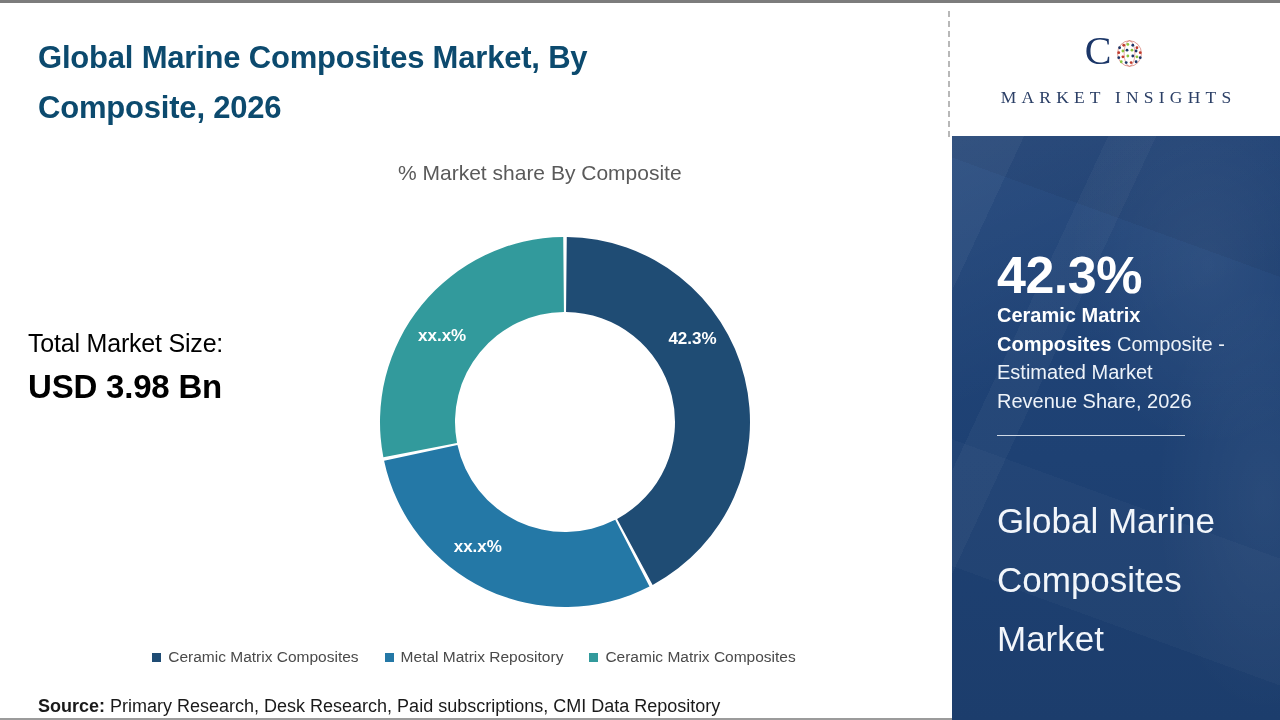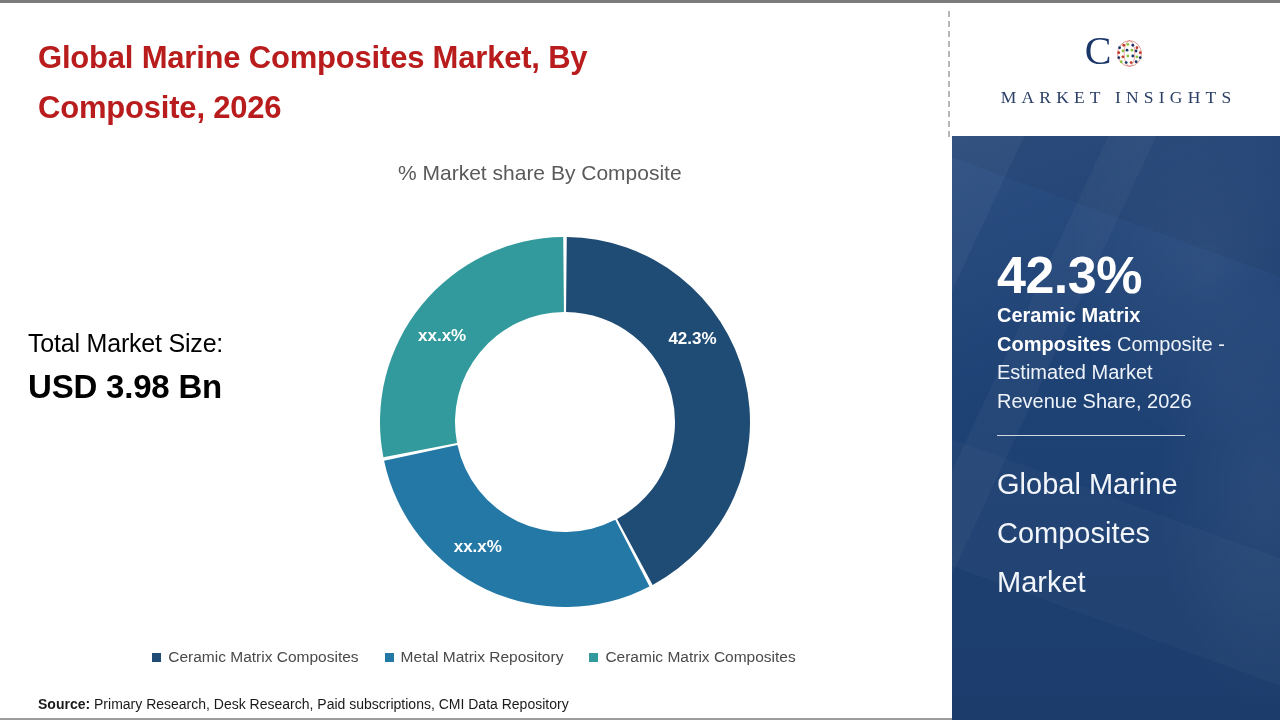--- a/index.html
+++ b/index.html
@@ -29,21 +29,21 @@
     background: #ffffff;
   }
 
   #chart-title {
     position: absolute;
     left: 38px; top: 30px;
     width: 700px;
     font-size: 31px;
     font-weight: bold;
     line-height: 1.62;
-    color: #b91c1c;
+    color: #0c4a6e;
     letter-spacing: -0.2px;
   }
 
   #chart-subtitle {
     position: absolute;
     left: 398px; top: 158px;
     font-size: 21px;
     color: #5a5a5a;
     font-weight: normal;
     text-align: center;
@@ -99,21 +99,21 @@
   .legend-text {
     font-size: 15.5px;
     color: #4a4a4a;
     white-space: nowrap;
   }
 
   
   #source-line {
     position: absolute;
     left: 38px; top: 693px;
-    font-size: 14px;
+    font-size: 18px;
     color: #1a1a1a;
   }
   #source-label { font-weight: bold; }
 
   
   #vertical-divider {
     position: absolute;
     left: 948px; top: 8px;
     width: 0; height: 126px;
     border-left: 2px dashed #b8b8b8;
@@ -193,22 +193,22 @@
     line-height: 1.43;
   }
   #panel-stat-desc .bold { font-weight: bold; color:#ffffff; }
   #panel-rule {
     margin-top: 20px;
     width: 188px;
     height: 1px;
     background: #cfd9e6;
   }
   #panel-market-name {
-    margin-top: 24px;
-    font-size: 29px;
+    margin-top: 56px;
+    font-size: 35px;
     color: #f2f6fb;
     line-height: 1.68;
     font-weight: normal;
   }
 </style>
 </head>
 <body>
 
 <div id="page">
 

